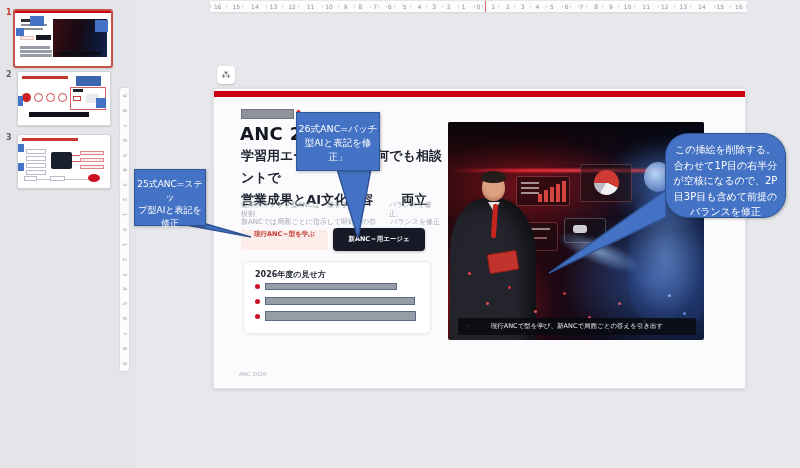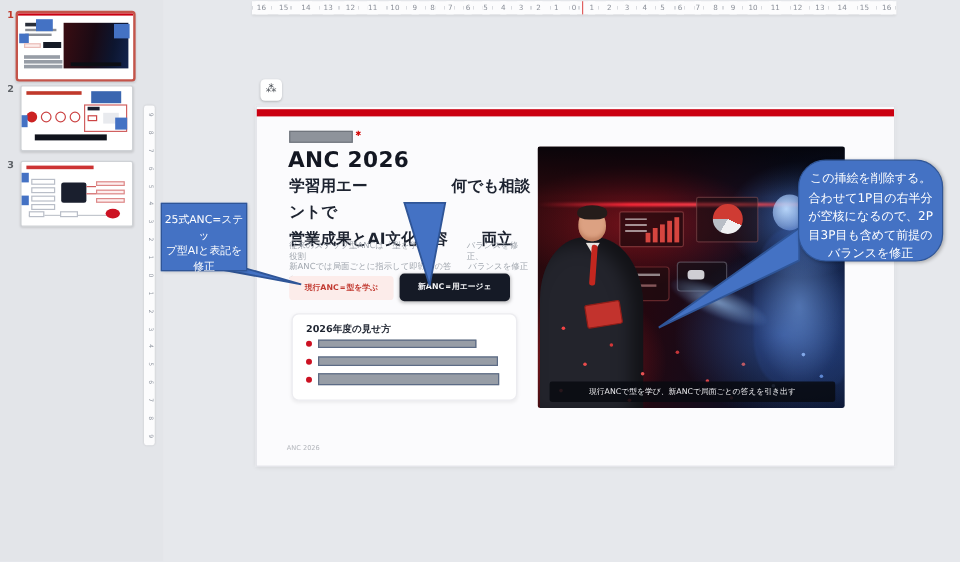--- a/index.html
+++ b/index.html
@@ -20,21 +20,21 @@
   .slide{position:absolute;left:213px;top:88px;width:533px;height:301px;background:#fbfbfd;border:1px solid #e0e2e6;box-sizing:border-box;box-shadow:0 1px 4px rgba(0,0,0,.10);z-index:1;}
   .redbar{position:absolute;left:0;top:2px;width:100%;height:6px;background:#cb0011;}
   .eyebrow{position:absolute;left:27px;top:20px;width:53px;height:10px;background:#8e939b;border:1px solid #70757d;box-sizing:border-box;}
   .eyebrow-mark{position:absolute;left:82px;top:19px;font-size:6px;color:#d40000;}
   .slide-title{position:absolute;left:26px;top:34px;font-size:18px;font-weight:bold;color:#131722;letter-spacing:.3px;}
   .headline{position:absolute;left:27px;top:56px;width:215px;font-size:13px;font-weight:bold;color:#1d2330;line-height:22px;}
   .hl-row{display:flex;}
   .gap70{width:70px;} .gap28{width:28px;} .gap26{width:26px;} .gap14{width:14px;}
   .bodytext{position:absolute;left:27px;top:112px;width:200px;font-size:7px;color:#a0a6ae;line-height:8.5px;}
   .bt-row{display:flex;}
-  .pill-pink{position:absolute;left:27px;top:141px;width:87px;height:20px;background:#fcecea;border-radius:3px;color:#c23b32;font-size:6.5px;font-weight:bold;display:flex;align-items:center;justify-content:center;}
+  .pill-pink{position:absolute;left:27px;top:141px;width:87px;height:20px;background:#fcecea;border-radius:3px;color:#c23b32;font-size:6.5px;font-weight:bold;display:flex;justify-content:center;}
   .pill-dark{position:absolute;left:119px;top:139px;width:92px;height:23px;background:#151a26;border-radius:4px;color:#f2f3f5;font-size:6.5px;font-weight:bold;display:flex;align-items:center;justify-content:center;box-shadow:0 1px 3px rgba(0,0,0,.25);}
   .card{position:absolute;left:29px;top:172px;width:186px;height:71px;background:#fff;border:1px solid #ececf0;border-radius:6px;box-shadow:0 1px 3px rgba(0,0,0,.06);}
   .card-title{position:absolute;left:11px;top:7px;font-size:8px;font-weight:bold;color:#1e2430;}
   .bullet-row{position:absolute;left:11px;display:flex;align-items:center;}
   .bullet-dot{width:5px;height:5px;border-radius:50%;background:#cc1122;margin-right:5px;flex:none;}
   .bullet-bar{background:#979da6;border:1px solid #5c6b85;box-sizing:border-box;}
   .slide-footer{position:absolute;left:25px;top:282px;font-size:5.5px;color:#b3b6bc;}
   .hero{position:absolute;left:234px;top:33px;width:256px;height:218px;border-radius:2px;overflow:hidden;
     background:
       radial-gradient(90px 70px at 86% 28%, rgba(90,150,255,.55), transparent 70%),
@@ -299,19 +299,22 @@
 
   <svg class="tails" viewBox="0 0 800 468">
     <polygon points="181,224 206,224 251,237" fill="#4472c4" stroke="#2f5597" stroke-width="1.5"></polygon>
     <polygon points="337,169 371,169 358,238" fill="#4472c4" stroke="#2f5597" stroke-width="1.5"></polygon>
     <polygon points="666,190 666,217 549,273" fill="#4472c4" stroke="#2f5597" stroke-width="1.5"></polygon>
   </svg>
 
   <div class="comment c1">25式ANC=ステッ
 プ型AIと表記を
 修正</div>
+  <div class="comment c2">26式ANC=バッチ
+型AIと表記を修
+正」</div>
   <div class="comment c3">この挿絵を削除する。
 合わせて1P目の右半分
 が空核になるので、2P
 目3P目も含めて前提の
 バランスを修正</div>
 
 </div>
 
 </body></html>

